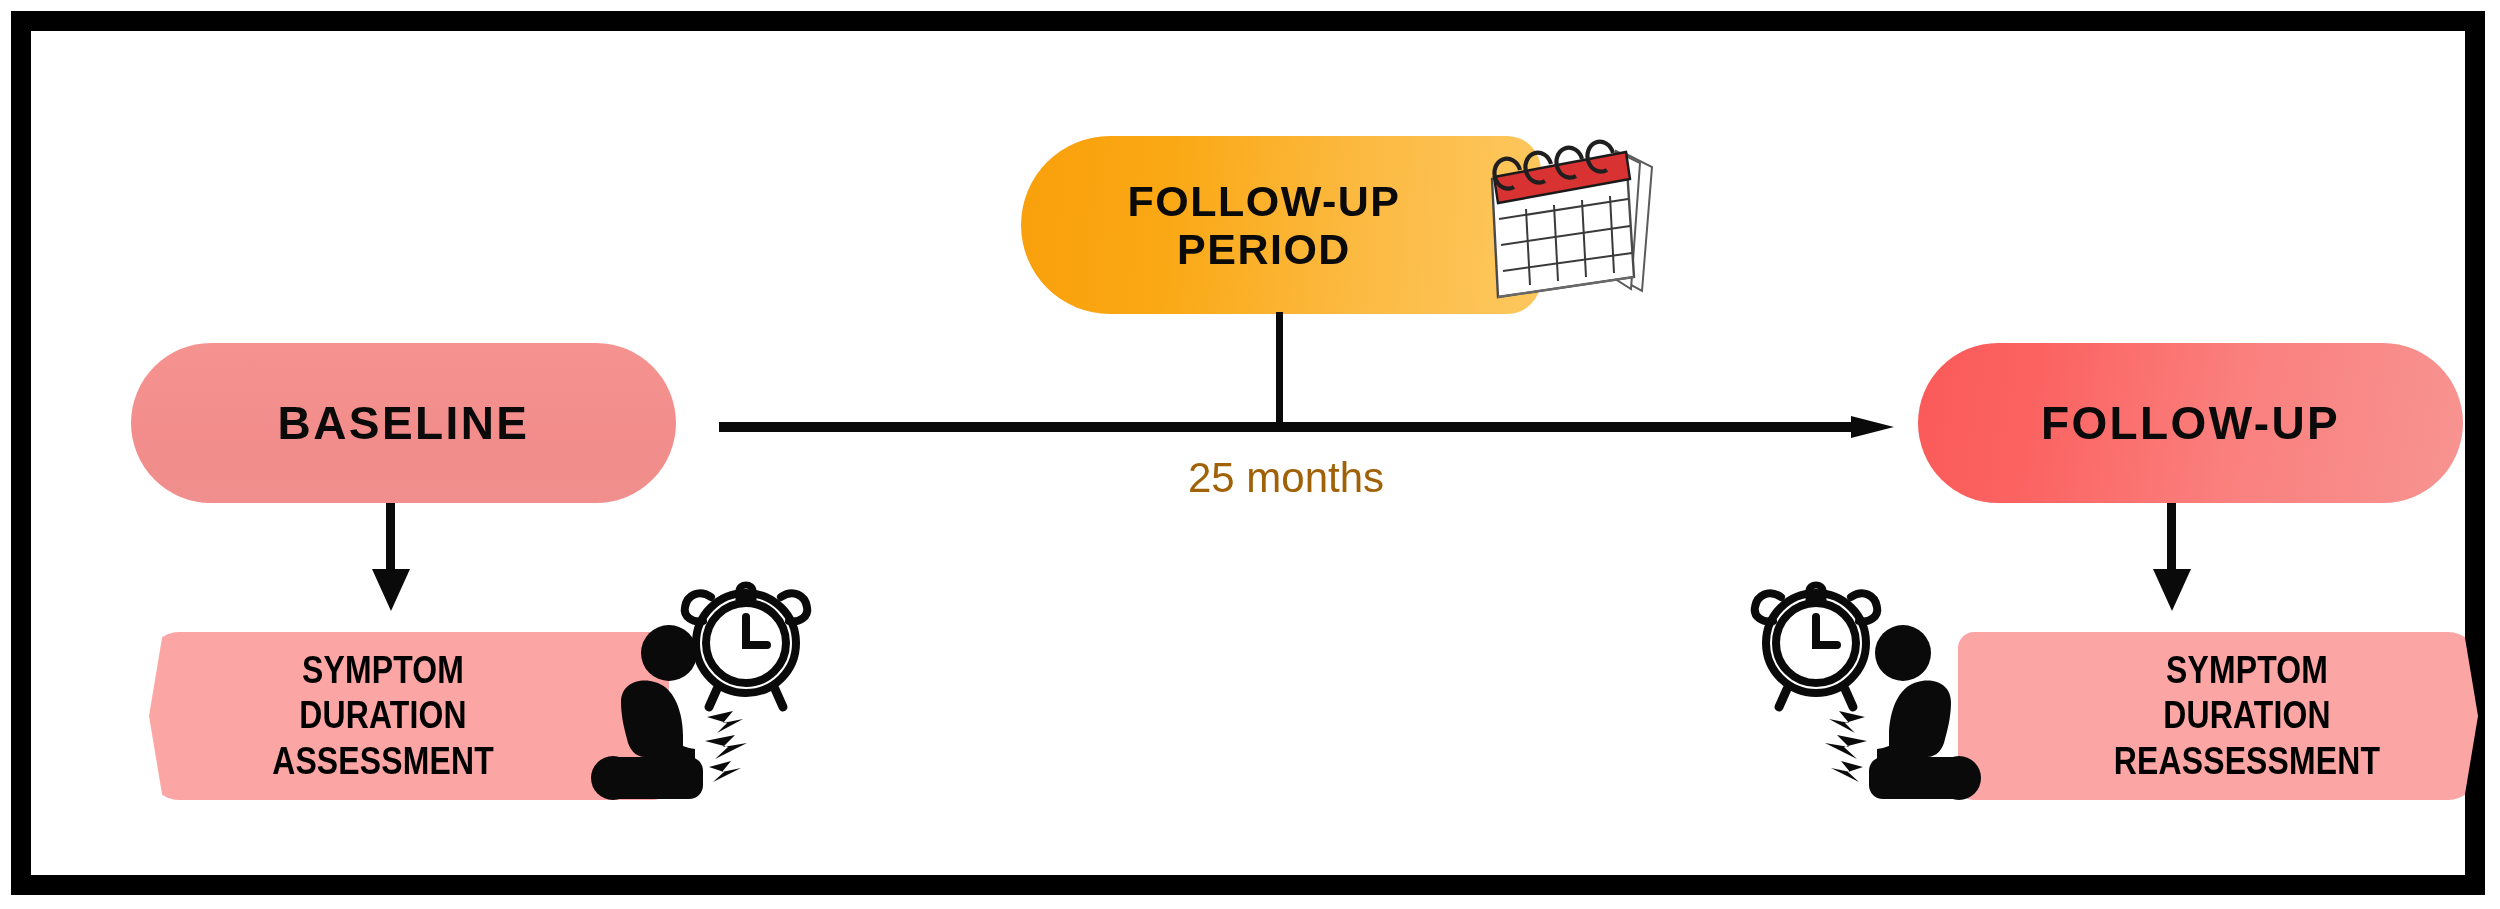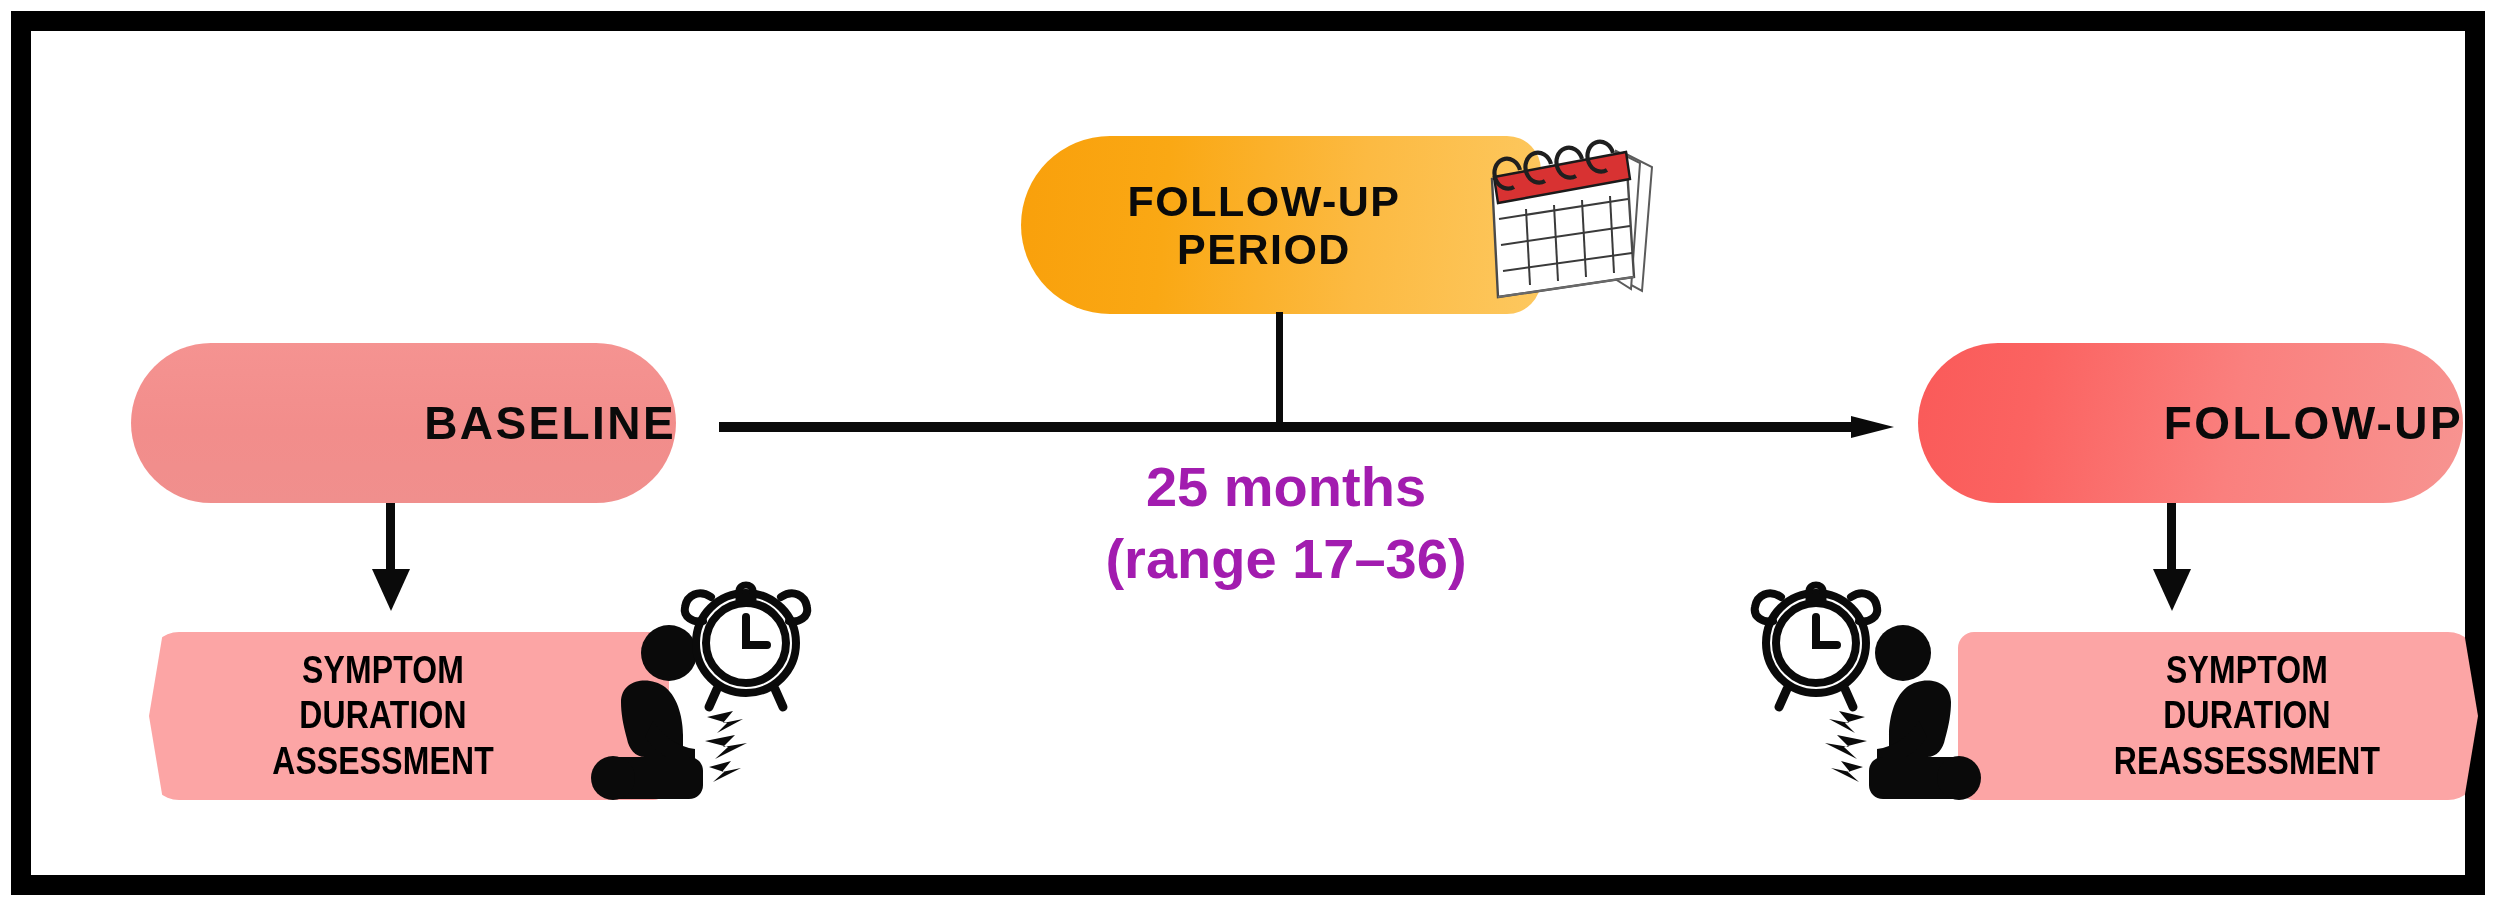--- a/index.html
+++ b/index.html
@@ -26,21 +26,21 @@
     border: 20px solid #000000;
     box-sizing: border-box;
     background: #ffffff;
   }
 
   
   .pill {
     position: absolute;
     display: flex;
     align-items: center;
-    justify-content: flex-end;
+    justify-content: center;
     box-sizing: border-box;
     text-align: center;
   }
 
   
   #baseline-pill {
     left: 100px;
     top: 312px;
     width: 545px;
     height: 160px;
@@ -171,24 +171,24 @@
 
   
   #interval-caption {
     position: absolute;
     left: 1025px;
     top: 420px;
     width: 460px;
     text-align: center;
   }
   #interval-caption .caption-line {
-    font-size: 56px;
-    font-weight: 700;
+    font-size: 42px;
+    font-weight: 400;
     line-height: 1.28;
-    color: #a21caf;
+    color: #a16207;
     white-space: nowrap;
   }
 
   
   .icon-group { position: absolute; }
   #icons-left  { left: 552px;  top: 540px; width: 230px; height: 250px; }
   #icons-right { left: 1718px; top: 540px; width: 240px; height: 250px; }
 </style>
 </head>
 <body>
@@ -263,21 +263,20 @@
 
     <div class="down-arrow" id="down-arrow-right">
       <svg viewBox="0 0 38 108" width="38" height="108" xmlns="http://www.w3.org/2000/svg">
         <rect x="14" y="0" width="9" height="76" fill="#0a0a0a"></rect>
         <path d="M0 66 L38 66 L19 108 Z" fill="#0a0a0a"></path>
       </svg>
     </div>
 
     <div id="interval-caption">
       <div class="caption-line">25 months</div>
-      <div class="caption-line">(range 17–36)</div>
     </div>
 
     <div class="blue-box" id="blue-box-left">
       <span class="blue-label">SYMPTOM DURATION
 ASSESSMENT</span>
     </div>
 
     <div class="blue-box" id="blue-box-right">
       <span class="blue-label">SYMPTOM DURATION
 REASSESSMENT</span>

